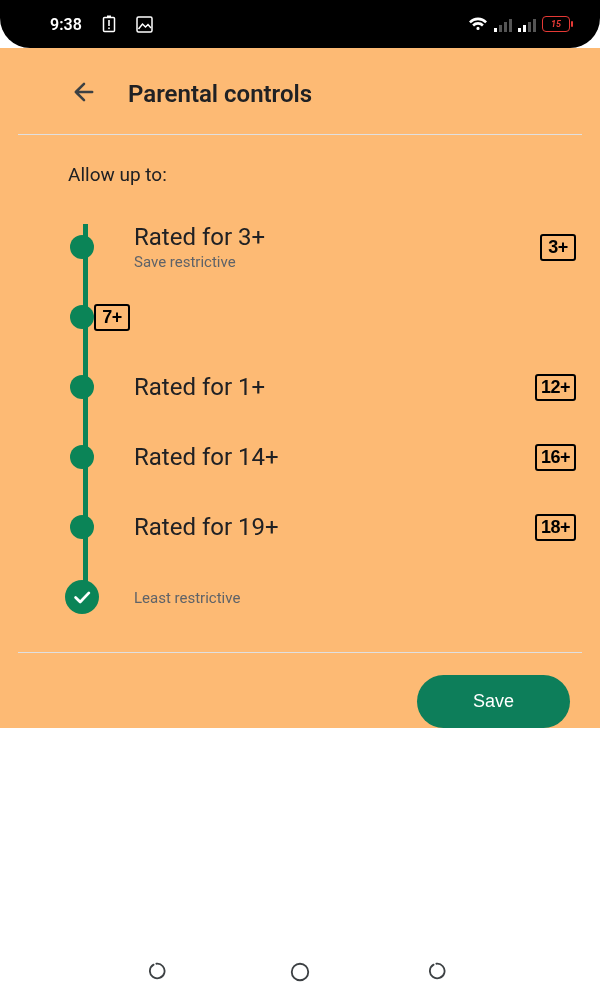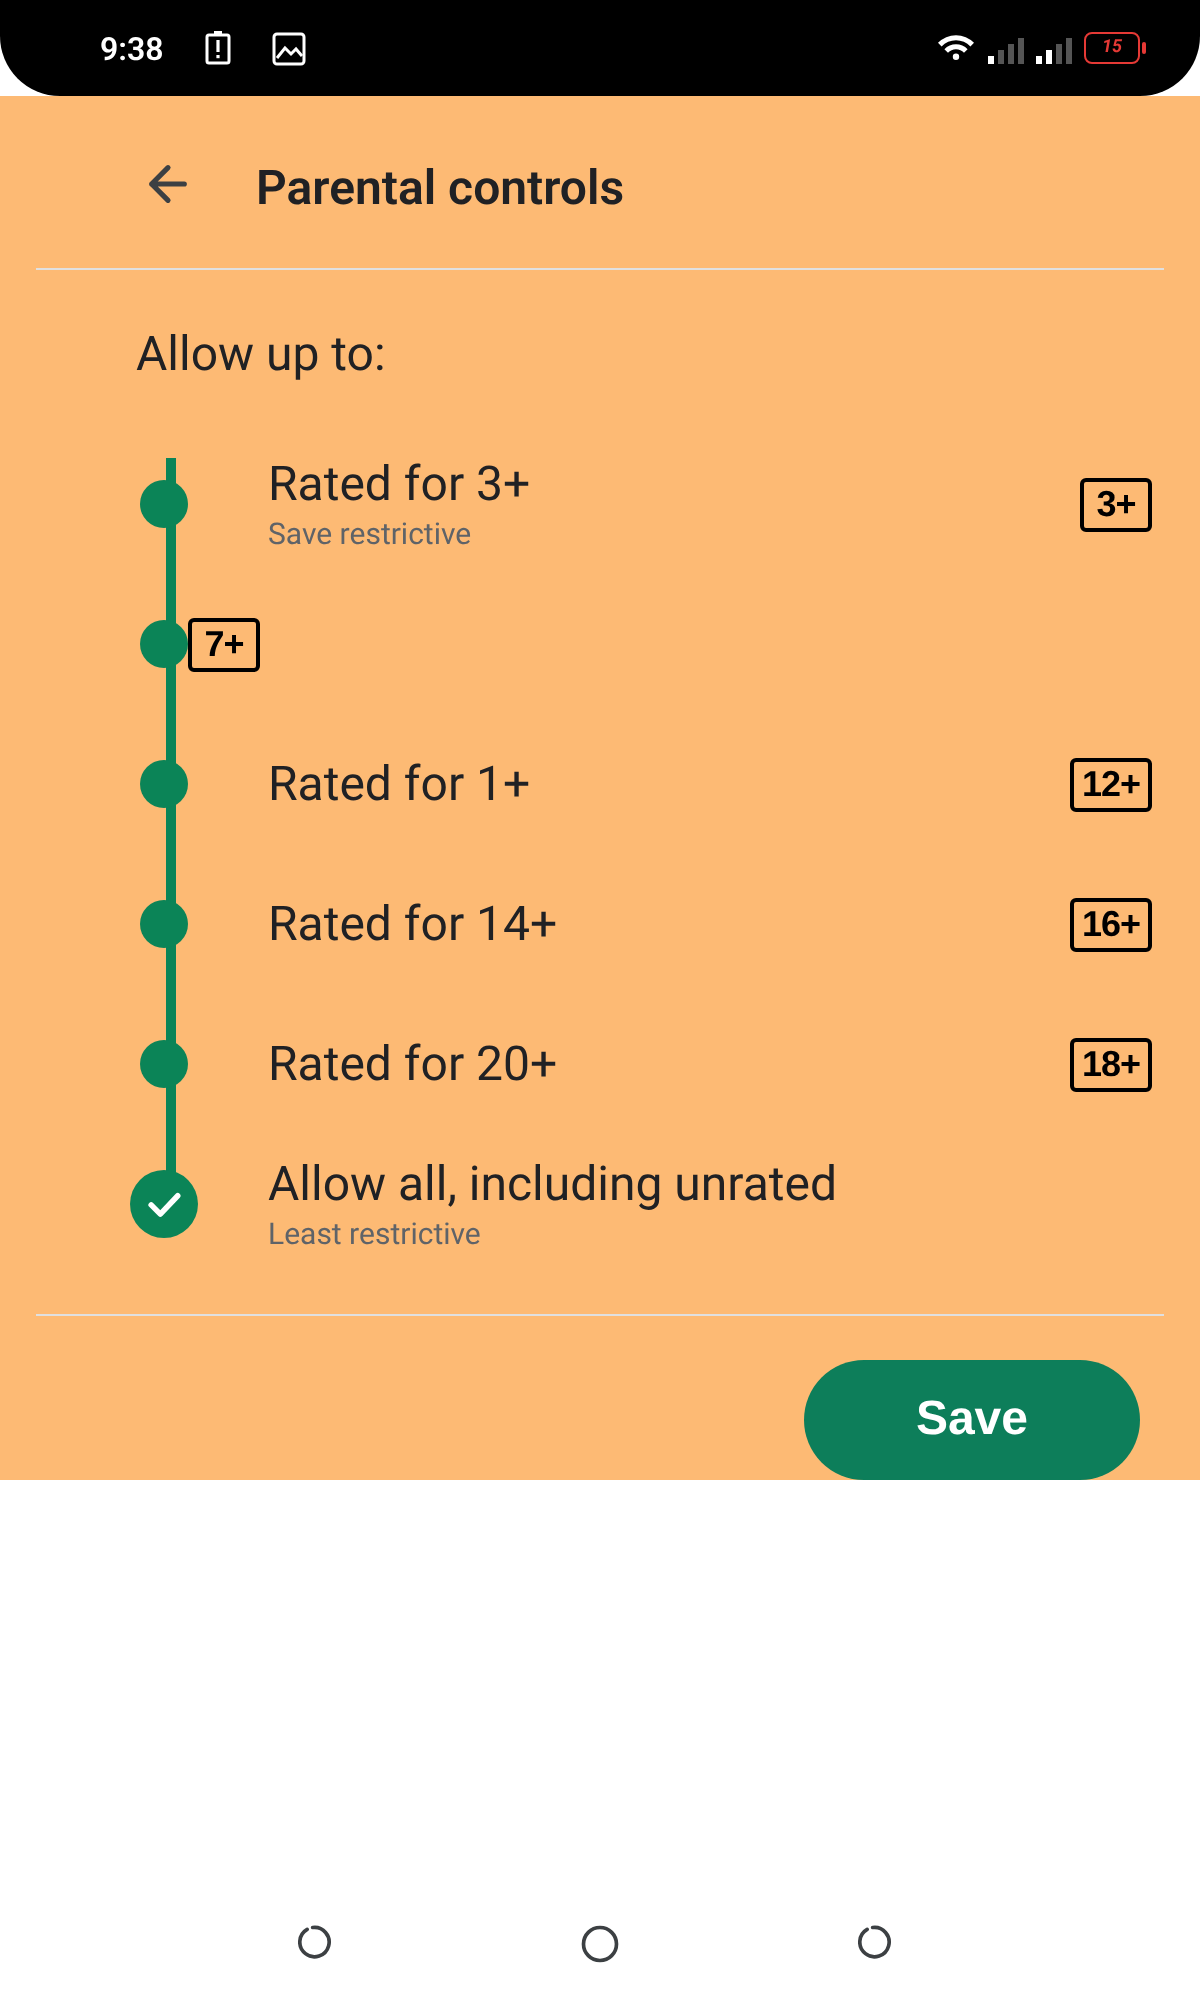--- a/index.html
+++ b/index.html
@@ -57,21 +57,21 @@
       display:flex;
       align-items:center;
       gap:30px;
       padding: 10px 24px 24px 70px;
     }
     .back-arrow svg { width:28px; height:28px; color:#3c4043;}
     .title { font-size:24px; font-weight:600; color:#202124;}
     .divider { height:1px; background:#e0e0e0; margin: 0 18px;}
     .subhead {
       padding: 28px 24px 26px 68px;
-      font-size:24px;
+      font-size:19px;
       color:#202124;
     }
     .options {
       position:relative;
       padding: 0 24px 0 70px;
     }
     .vline {
       position:absolute;
       left: 83px;
       top: 12px;
@@ -128,22 +128,22 @@
     }
     .divider2 { height:1px; background:#e0e0e0; margin: 20px 18px 0;}
     .save-btn {
       background:#0f7a5a;
       background:#0b7a57;
       background:#0d7e5a;
       color:#fff;
       border:none;
       border-radius: 999px;
       padding: 16px 56px;
-      font-size:24px;
-      font-weight:700;
+      font-size:18px;
+      font-weight:400;
       cursor:pointer;
     }
     .navbar {
       position:absolute;
       bottom:0;
       left:0; right:0;
       height:52px;
       display:flex;
       align-items:center;
       justify-content:space-around;
@@ -242,33 +242,32 @@
       <div class="dot"></div>
       <div class="txt">
         <div class="label">Rated for 14+</div>
       </div>
       <div class="badge">16+</div>
     </div>
 
     <div class="opt">
       <div class="dot"></div>
       <div class="txt">
-        <div class="label">Rated for 20+</div>
+        <div class="label">Rated for 19+</div>
       </div>
       <div class="badge">18+</div>
     </div>
 
     <div class="opt selected">
       <div class="dot selected">
         <svg viewBox="0 0 24 24">
             <path d="M5 12.5 L10 17.5 L19.5 7.5" stroke="currentColor" stroke-width="3" fill="none" stroke-linecap="round" stroke-linejoin="round"></path>
           </svg>
       </div>
       <div class="txt">
-        <div class="label">Allow all, including unrated</div>
         <div class="sub">Least restrictive</div>
       </div>
     </div>
   </div>
 
   <div class="divider2"></div>
 
   <div class="save-row">
     <button class="save-btn">Save</button>
   </div>

